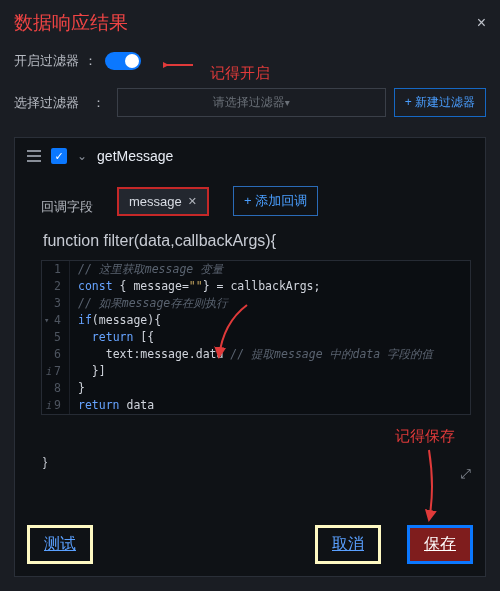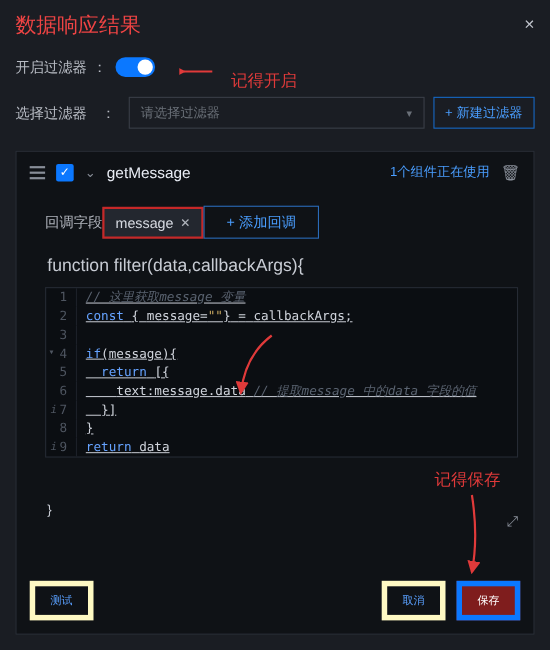--- a/index.html
+++ b/index.html
@@ -40,21 +40,21 @@
   .ann-red { color: #e03a3a; font-size: 15px; font-weight: 500; }
   .ann1 { position: absolute; left: 210px; top: 48px; margin-top: 16px; }
   .arrow1 {
     position: absolute; left: 163px; top: 58px; width: 30px; height: 12px;
     pointer-events: none;
   }
   .select-row { padding: 10px 14px; display: flex; align-items: center; gap: 8px; }
   .select {
     flex: 1; background: #1a1d23; border: 1px solid #3a3f48;
     padding: 5px 10px; color: #6a7078; display: flex;
-    justify-content: space-between; align-items: center;
+    justify-content: center; align-items: center;
     font-size: 12px;
   }
   .new-filter-btn {
     border: 1px solid #1668c4; color: #4a9eff;
     padding: 5px 10px; font-size: 12px; cursor: pointer;
     background: transparent;
   }
   .panel {
     margin: 10px 14px 0 14px;
     background: #0f1216;
@@ -75,70 +75,70 @@
     display: flex; align-items: center; justify-content: center;
     color: #fff; font-size: 11px; cursor: pointer;
   }
   .chev { color: #888e98; font-size: 12px; }
   .method { color: #e8ecf4; font-size: 14px; }
   .panel-head-right { display: flex; align-items: center; gap: 10px; font-size: 12px; }
   .usage { color: #4a9eff; }
   .trash { color: #888e98; cursor: pointer; font-size: 14px; }
   .arrow2 { position: absolute; left: 198px; top: 165px; pointer-events:none; }
   .callback-row {
-    display: flex; align-items: center; gap: 0;
+    display: flex; align-items: flex-end; gap: 24px;
     padding: 12px 12px 10px 26px;
   }
   .cb-label { color: #b0b4bc; font-size: 13px; }
   .tag {
     border: 2px solid #c62828; background: #23272f;
     color: #d8dce4; padding: 5px 10px; font-size: 13px;
     display: flex; align-items: center; gap: 6px;
   }
   .tag-x { color: #b0b4bc; font-size: 11px; cursor: pointer; }
   .add-cb {
     color: #4a9eff; border: 1px solid #2a6bb8;
-    padding: 5px 20px; font-size: 13px; cursor: pointer;
+    padding: 5px 10px; font-size: 13px; cursor: pointer;
     background: transparent;
   }
   .func-sig { color: #c8ccd4; padding: 6px 14px 6px 28px; font-size: 16px; }
   .editor {
     margin: 4px 14px 0 26px;
     background: #0b0e12;
     border: 1px solid #262b34;
     font-family: Consolas, Menlo, monospace;
     font-size: 11.5px;
     line-height: 17px;
   }
   .eline { display: flex; }
   .gut {
     width: 28px; text-align: right; color: #4e5560;
     padding-right: 8px; user-select: none;
     border-right: 1px solid #1c2028;
     position: relative;
   }
   .fold { color: #4e5560; font-size: 9px; position: absolute; left: 2px; }
   .ital { color: #4e5560; font-style: italic; position: absolute; left: 4px; font-size: 10px; }
-  .code { padding-left: 8px; white-space: pre; text-decoration: underline; }
+  .code { padding-left: 8px; white-space: pre; }
   .c-cmt { color: #5a6370; font-style: italic; }
   .c-kw { color: #66a3ff; }
   .c-str { color: #c8a860; }
   .c-id { color: #d0d4dc; }
   .c-pn { color: #d0d4dc; }
   .close-brace { color: #c8ccd4; padding: 40px 14px 0 28px; font-size: 12px; }
   .panel-footer {
     position: absolute; bottom: 12px; left: 12px; right: 12px;
     display: flex; justify-content: space-between; align-items: center;
   }
   .btn {
-    padding: 6px 14px; font-size: 10px; cursor: pointer;
-    border: 5px solid #fef9c3; background: transparent; color: #5aa0ff;
+    padding: 6px 14px; font-size: 16px; cursor: pointer;
+    border: 3px solid #fef9c3; background: transparent; color: #5aa0ff; text-decoration: underline;
   }
   .btn-primary { background: #7f1d1d; border-color: #0b78ff; color: #fff; }
-  .footer-right { display: flex; gap: 10px; align-items: center; padding-left: 15px; }
+  .footer-right { display: flex; gap: 26px; align-items: center; padding-left: 15px; }
   .expand { color: #888e98; font-size: 13px; cursor: pointer; position: absolute; right: 14px; bottom: 94px; }
   .ann3 { position: absolute; right: 30px; bottom: 130px; }
   .arrow3 { position: absolute; right: 42px; bottom: 50px; pointer-events: none; }
 </style>
 </head>
 <body>
 
 <div class="header">
   <span class="title">数据响应结果</span>
   <span class="close-x">×</span>
@@ -176,24 +176,20 @@
     <div class="panel-head-left">
       <div class="hamburger">
           <span></span>
           <span></span>
           <span></span>
         </div>
       <div class="checkbox">✓</div>
       <span class="chev">⌄</span>
       <span class="method">getMessage</span>
     </div>
-    <div class="panel-head-right">
-      <span class="usage">1个组件正在使用</span>
-      <span class="trash">🗑</span>
-    </div>
   </div>
 
   <svg class="arrow2" width="40" height="60">
       <defs>
         <marker id="ah2" markerWidth="6" markerHeight="6" refX="5" refY="3" orient="auto">
           <path d="M0,0 L6,3 L0,6 Z" fill="#e03a3a"></path>
         </marker>
       </defs>
       <path d="M34,2 Q10,20 6,54" stroke="#e03a3a" stroke-width="2" fill="none" marker-end="url(#ah2)"></path>
     </svg>
@@ -213,20 +209,21 @@
       <div class="eline">
         <div class="gut">1</div>
         <div class="code"><span class="c-cmt">// 这里获取message 变量</span></div>
       </div>
       <div class="eline">
         <div class="gut">2</div>
         <div class="code"><span class="c-kw">const</span> <span class="c-pn">{</span> <span class="c-id">message=</span><span class="c-str">""</span><span class="c-pn">}</span> <span class="c-pn">=</span> <span class="c-id">callbackArgs;</span></div>
       </div>
       <div class="eline">
         <div class="gut">3</div>
+        <div class="code"><span class="c-cmt">// 如果message存在则执行</span></div>
       </div>
       <div class="eline">
         <div class="gut">4<span class="fold">▾</span></div>
         <div class="code"><span class="c-kw">if</span><span class="c-pn">(</span><span class="c-id">message</span><span class="c-pn">){</span></div>
       </div>
       <div class="eline">
         <div class="gut">5</div>
         <div class="code">  <span class="c-kw">return</span> <span class="c-pn">[{</span></div>
       </div>
       <div class="eline">

